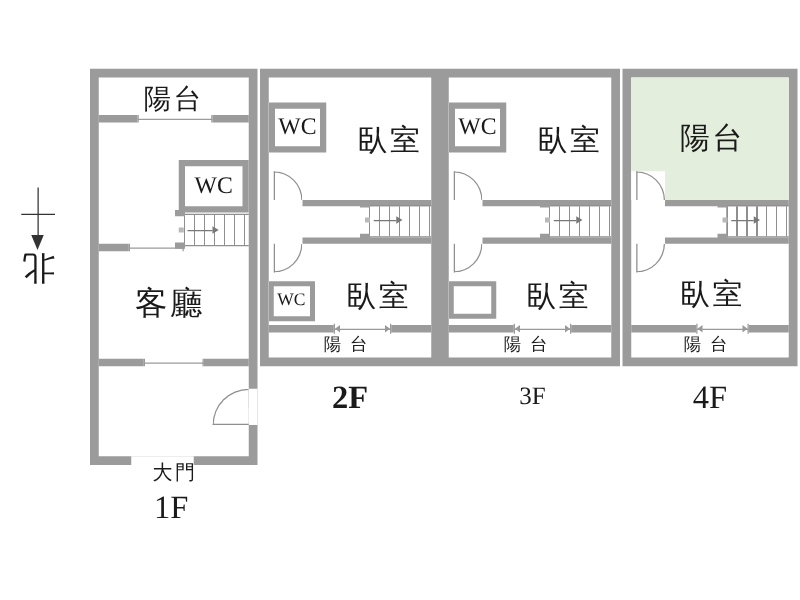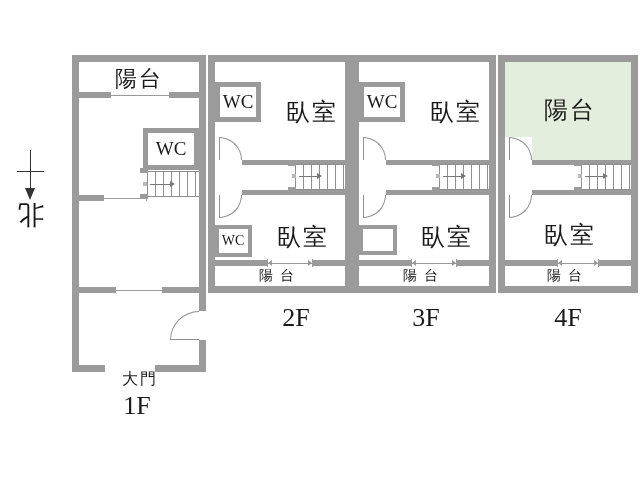--- a/index.html
+++ b/index.html
@@ -63,20 +63,21 @@
     <div class="cap" style="left:68px;top:113px;width:8px;height:5px;"></div>
     <div class="cap" style="left:68px;top:139px;width:8px;height:5px;"></div>
     <div class="aline" style="left:78px;top:129px;width:20px;"></div>
     <div class="ahead" style="left:98px;top:126px;"></div>
     <div class="note" style="left:71px;top:127px;"></div>
 
     <div class="w" style="left:7px;top:140px;width:24px;height:6px;"></div>
     <div class="tl" style="left:31px;top:143px;width:44px;"></div>
     <div class="vtick" style="left:31px;top:140px;height:6px;"></div>
     <div class="vtick" style="left:74px;top:140px;height:6px;"></div>
+    <div class="lbl" style="left:64px;top:188px;font-size:26px;">客廳</div>
 
     <div class="w" style="left:7px;top:232px;width:36px;height:6px;"></div>
     <div class="w" style="left:91px;top:232px;width:36px;height:6px;"></div>
     <div class="tl" style="left:43px;top:235px;width:48px;"></div>
     <div class="vtick" style="left:43px;top:232px;height:6px;"></div>
     <div class="vtick" style="left:90px;top:232px;height:6px;"></div>
 
     <div class="gap" style="left:127px;top:256px;width:7px;height:29px;"></div>
     <div class="arc arc-tl" style="left:98px;top:256px;width:29px;height:29px;"></div>
     <div class="leaf" style="left:98px;top:284px;width:29px;height:1px;"></div>
@@ -111,21 +112,21 @@
     <div class="lbl" style="left:95px;top:182px;font-size:24px;">臥室</div>
     <div class="w" style="left:7px;top:205px;width:52px;height:6px;"></div>
     <div class="w" style="left:105px;top:205px;width:32px;height:6px;"></div>
     <div class="dim" style="left:59px;top:208px;width:46px;"></div>
     <div class="vtick" style="left:59px;top:204px;height:8px;"></div>
     <div class="vtick" style="left:104px;top:204px;height:8px;"></div>
     <div class="dh-l" style="left:60px;top:205px;"></div>
     <div class="dh-r" style="left:100px;top:205px;"></div>
     <div class="lbl" style="left:72px;top:221px;font-size:14px;letter-spacing:7px;">陽台</div>
   </div>
-  <div class="lbl" style="left:296px;top:318px;font-size:26px;letter-spacing:0;">2F</div>
+  <div class="lbl" style="left:280px;top:318px;font-size:26px;letter-spacing:0;font-weight:bold;">2F</div>
 
   <div class="plan" style="left:352px;top:55px;width:144px;height:238px;">
     <div class="outer" style="left:0;top:0;width:144px;height:238px;"></div>
     <div class="wcbox" style="left:7px;top:27px;width:46px;height:40px;"></div>
     <div class="lbl" style="left:30px;top:47px;font-size:19px;letter-spacing:0;">WC</div>
     <div class="lbl" style="left:104px;top:57px;font-size:24px;">臥室</div>
     <div class="w" style="left:34px;top:105px;width:103px;height:5px;"></div>
     <div class="leaf" style="left:11px;top:82px;width:1px;height:23px;"></div>
     <div class="arc arc-tr" style="left:11px;top:82px;width:23px;height:23px;"></div>
     <div class="stairs" style="left:87px;top:109px;width:50px;height:26px;"></div>
@@ -141,21 +142,21 @@
     <div class="lbl" style="left:95px;top:182px;font-size:24px;">臥室</div>
     <div class="w" style="left:7px;top:205px;width:52px;height:6px;"></div>
     <div class="w" style="left:105px;top:205px;width:32px;height:6px;"></div>
     <div class="dim" style="left:59px;top:208px;width:46px;"></div>
     <div class="vtick" style="left:59px;top:204px;height:8px;"></div>
     <div class="vtick" style="left:104px;top:204px;height:8px;"></div>
     <div class="dh-l" style="left:60px;top:205px;"></div>
     <div class="dh-r" style="left:100px;top:205px;"></div>
     <div class="lbl" style="left:72px;top:221px;font-size:14px;letter-spacing:7px;">陽台</div>
   </div>
-  <div class="lbl" style="left:426px;top:318px;font-size:26px;letter-spacing:0;font-family:Liberation Serif, serif;">3F</div>
+  <div class="lbl" style="left:426px;top:318px;font-size:20px;letter-spacing:0;font-family:Liberation Serif, serif;">3F</div>
 
   <div class="plan" style="left:498px;top:55px;width:140px;height:238px;">
     <div class="outer" style="left:0;top:0;width:140px;height:238px;"></div>
     <div class="green" style="left:7px;top:7px;width:126px;height:98px;"></div>
     <div class="gap" style="left:7px;top:82px;width:27px;height:23px;z-index:6;"></div>
     <div class="lbl" style="left:72px;top:55px;font-size:24px;">陽台</div>
     <div class="w" style="left:34px;top:105px;width:99px;height:5px;"></div>
     <div class="leaf" style="left:11px;top:82px;width:1px;height:23px;"></div>
     <div class="arc arc-tr" style="left:11px;top:82px;width:23px;height:23px;"></div>
     <div class="stairs" style="left:83px;top:109px;width:50px;height:26px;"></div>

